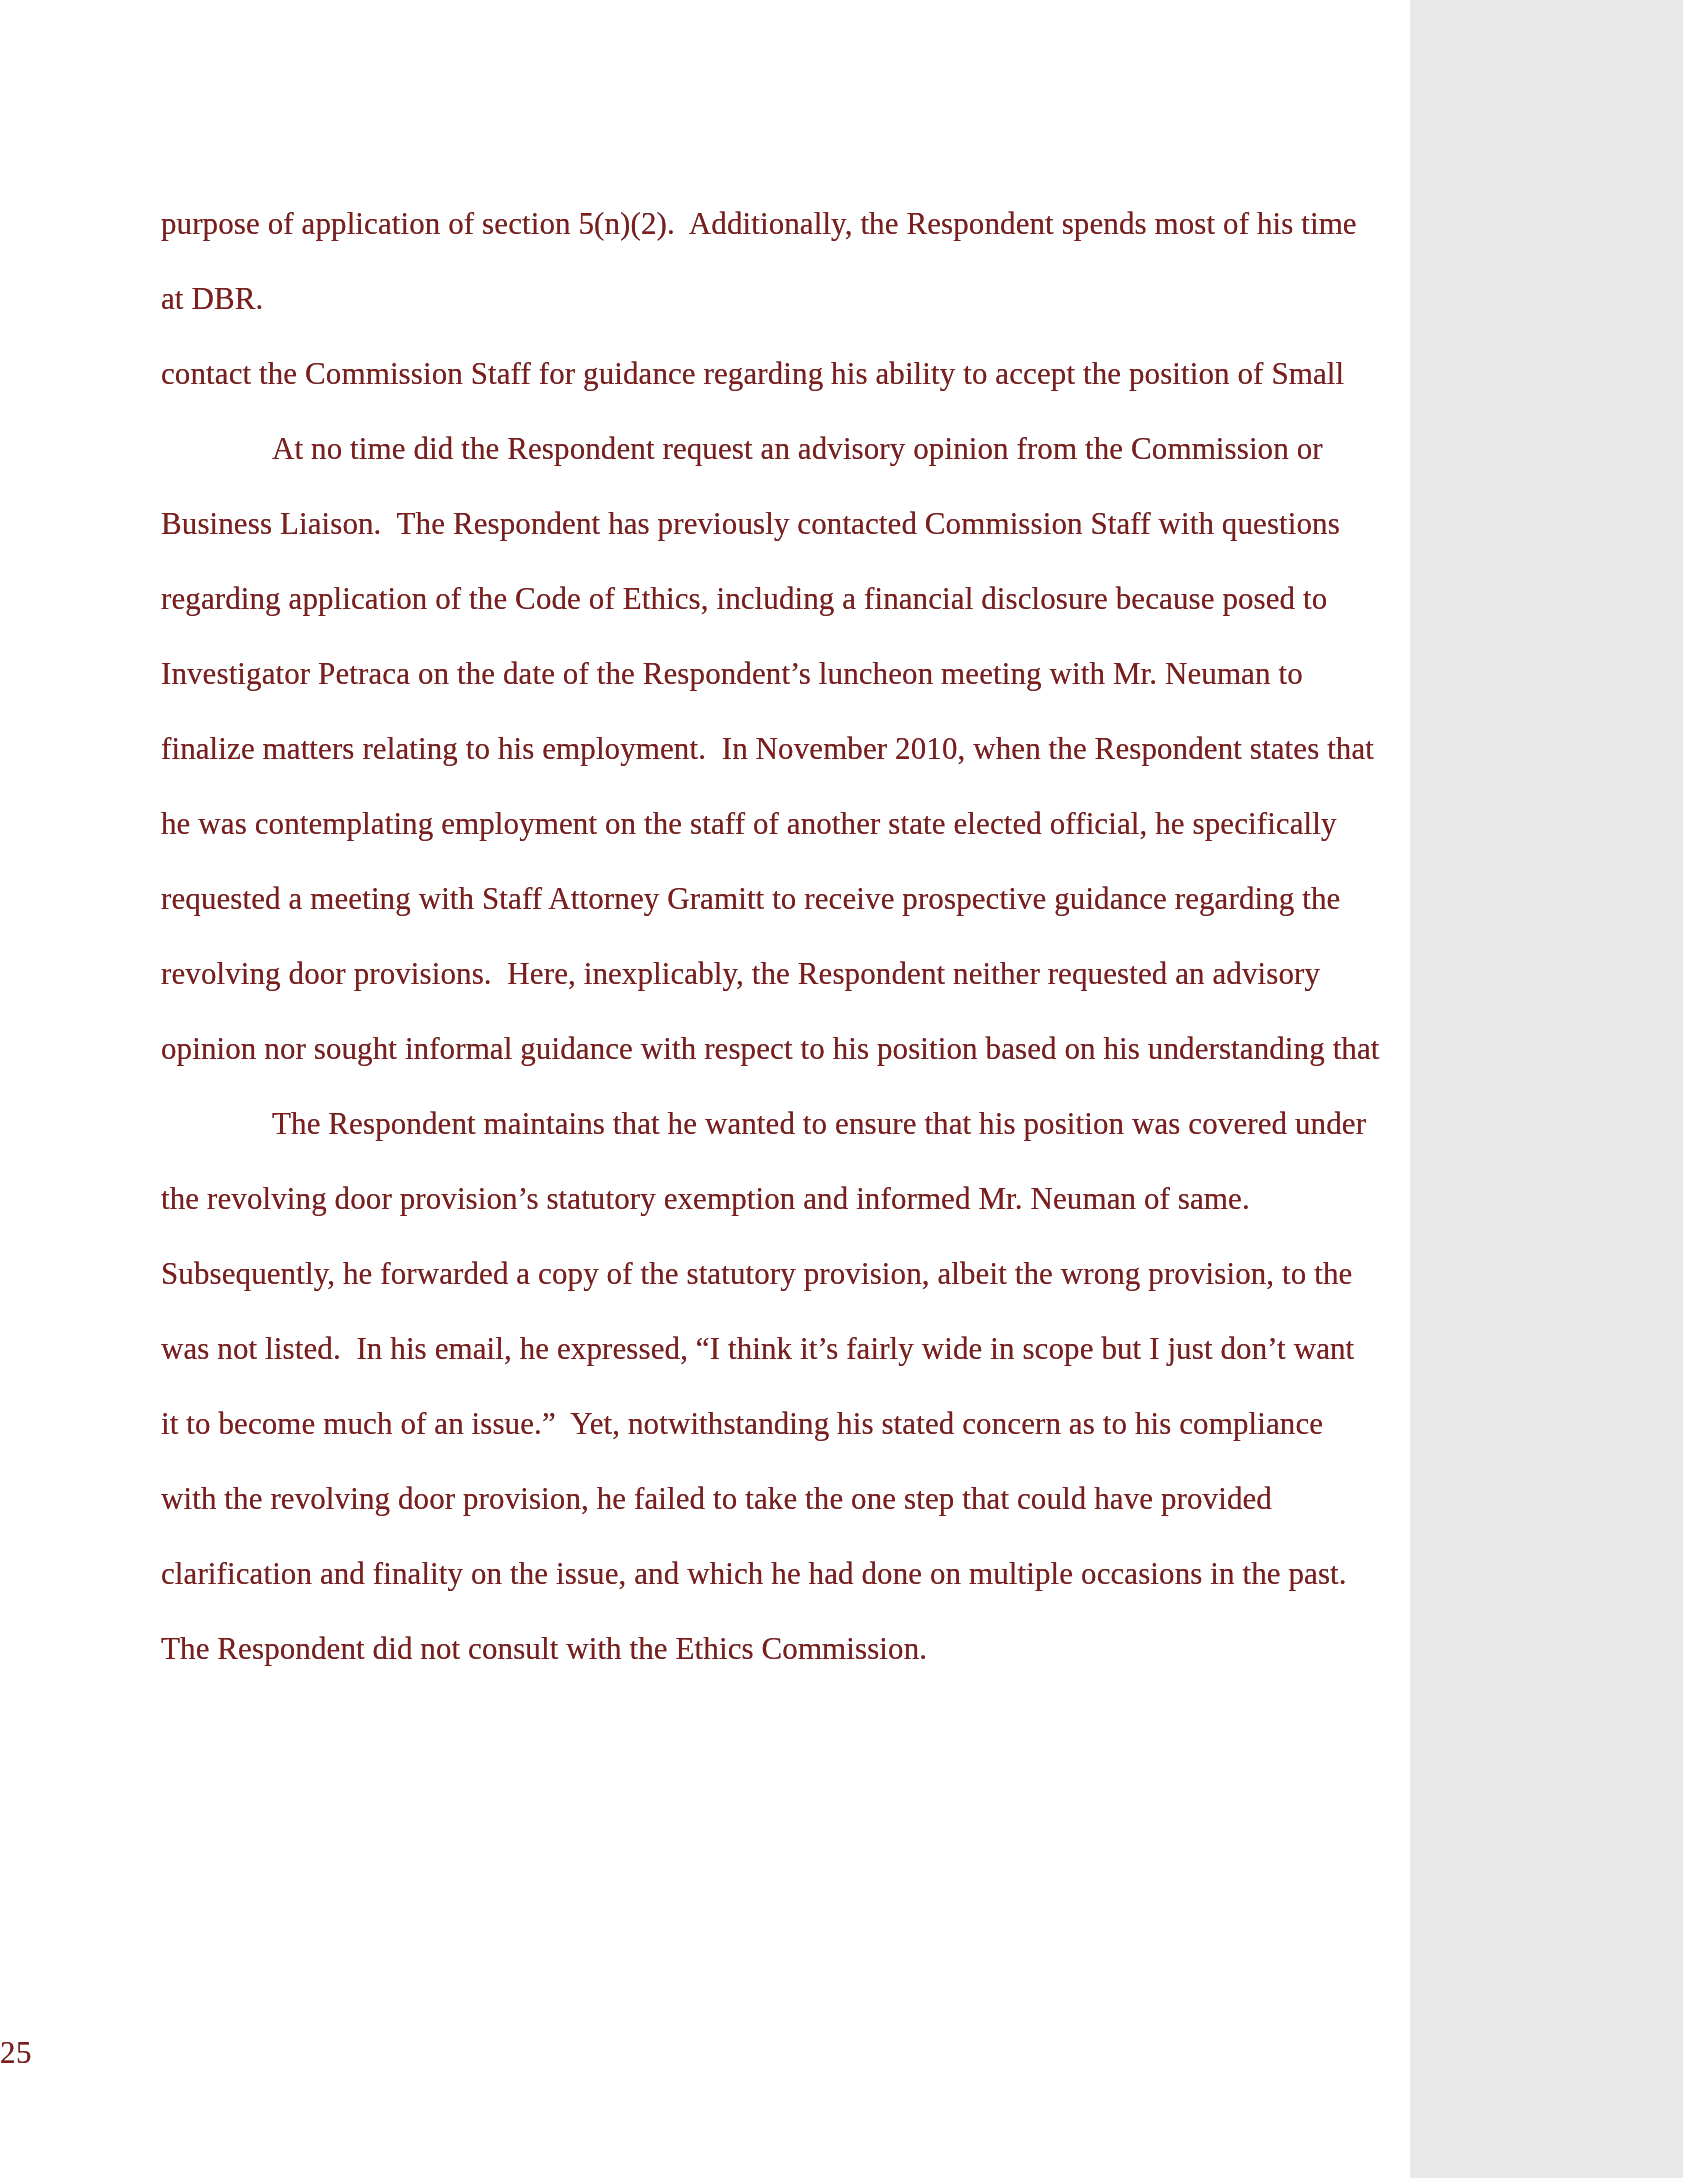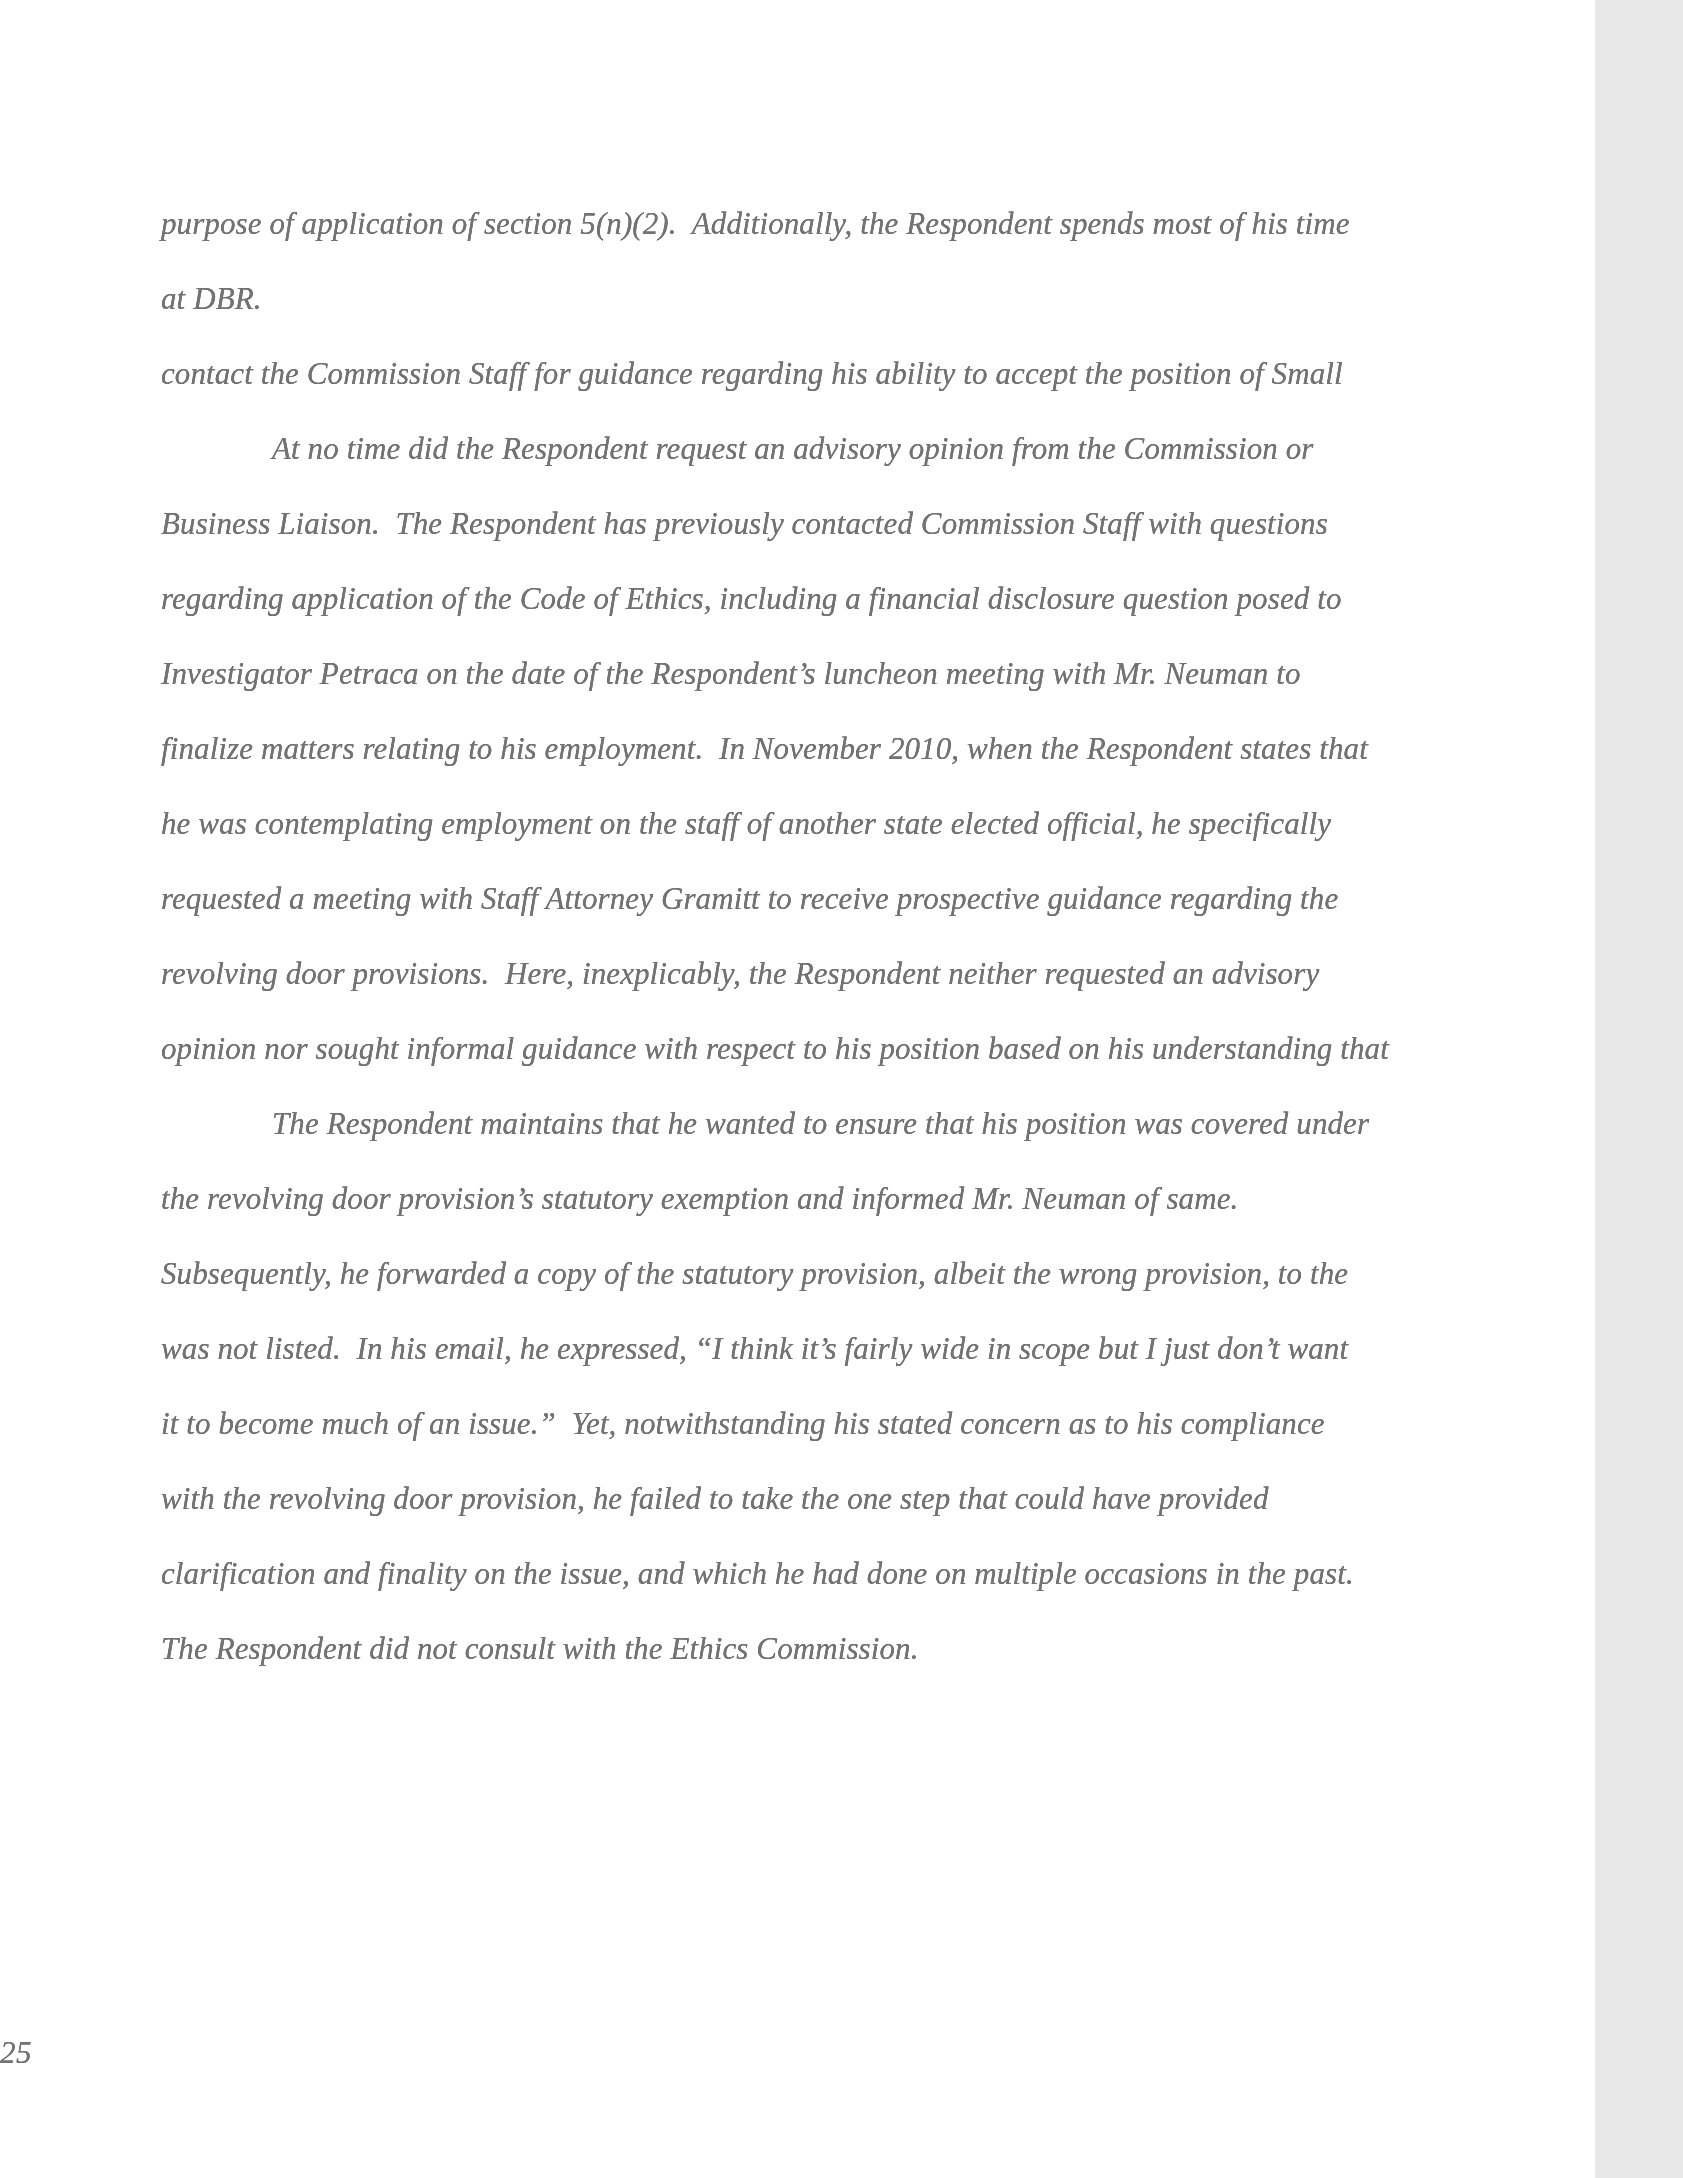--- a/index.html
+++ b/index.html
@@ -2,27 +2,26 @@
 <html><head>
 <meta charset="utf-8">
 <style>
   html, body {
     margin: 0;
     padding: 0;
     background: #e8e8e8;
   }
   .page {
     position: relative;
-    width: 1595px;
+    width: 1410px;
     height: 2178px;
     background: #ffffff;
     overflow: hidden;
     font-family: "Liberation Serif", serif;
-    color: #737373;
-    font-style: italic;
+    color: #7f1d1d;
   }
   .text-block {
     position: absolute;
     left: 161px;
     top: 186px;
     width: 1371px;
   }
   .line {
     font-size: 31px;
     line-height: 75px;
@@ -47,21 +46,21 @@
 </head>
 <body>
 
 <div class="page">
   <div class="text-block">
       <div class="line">purpose of application of section 5(n)(2).  Additionally, the Respondent spends most of his time</div>
       <div class="line">at DBR.</div>
       <div class="line">contact the Commission Staff for guidance regarding his ability to accept the position of Small</div>
       <div class="line indent">At no time did the Respondent request an advisory opinion from the Commission or</div>
       <div class="line">Business Liaison.  The Respondent has previously contacted Commission Staff with questions</div>
-      <div class="line">regarding application of the Code of Ethics, including a financial disclosure question posed to</div>
+      <div class="line">regarding application of the Code of Ethics, including a financial disclosure because posed to</div>
       <div class="line">Investigator Petraca on the date of the Respondent’s luncheon meeting with Mr. Neuman to</div>
       <div class="line">finalize matters relating to his employment.  In November 2010, when the Respondent states that</div>
       <div class="line">he was contemplating employment on the staff of another state elected official, he specifically</div>
       <div class="line">requested a meeting with Staff Attorney Gramitt to receive prospective guidance regarding the</div>
       <div class="line">revolving door provisions.  Here, inexplicably, the Respondent neither requested an advisory</div>
       <div class="line">opinion nor sought informal guidance with respect to his position based on his understanding that</div>
       <div class="line indent">The Respondent maintains that he wanted to ensure that his position was covered under</div>
       <div class="line">the revolving door provision’s statutory exemption and informed Mr. Neuman of same.</div>
       <div class="line">Subsequently, he forwarded a copy of the statutory provision, albeit the wrong provision, to the</div>
       <div class="line">was not listed.  In his email, he expressed, “I think it’s fairly wide in scope but I just don’t want</div>

